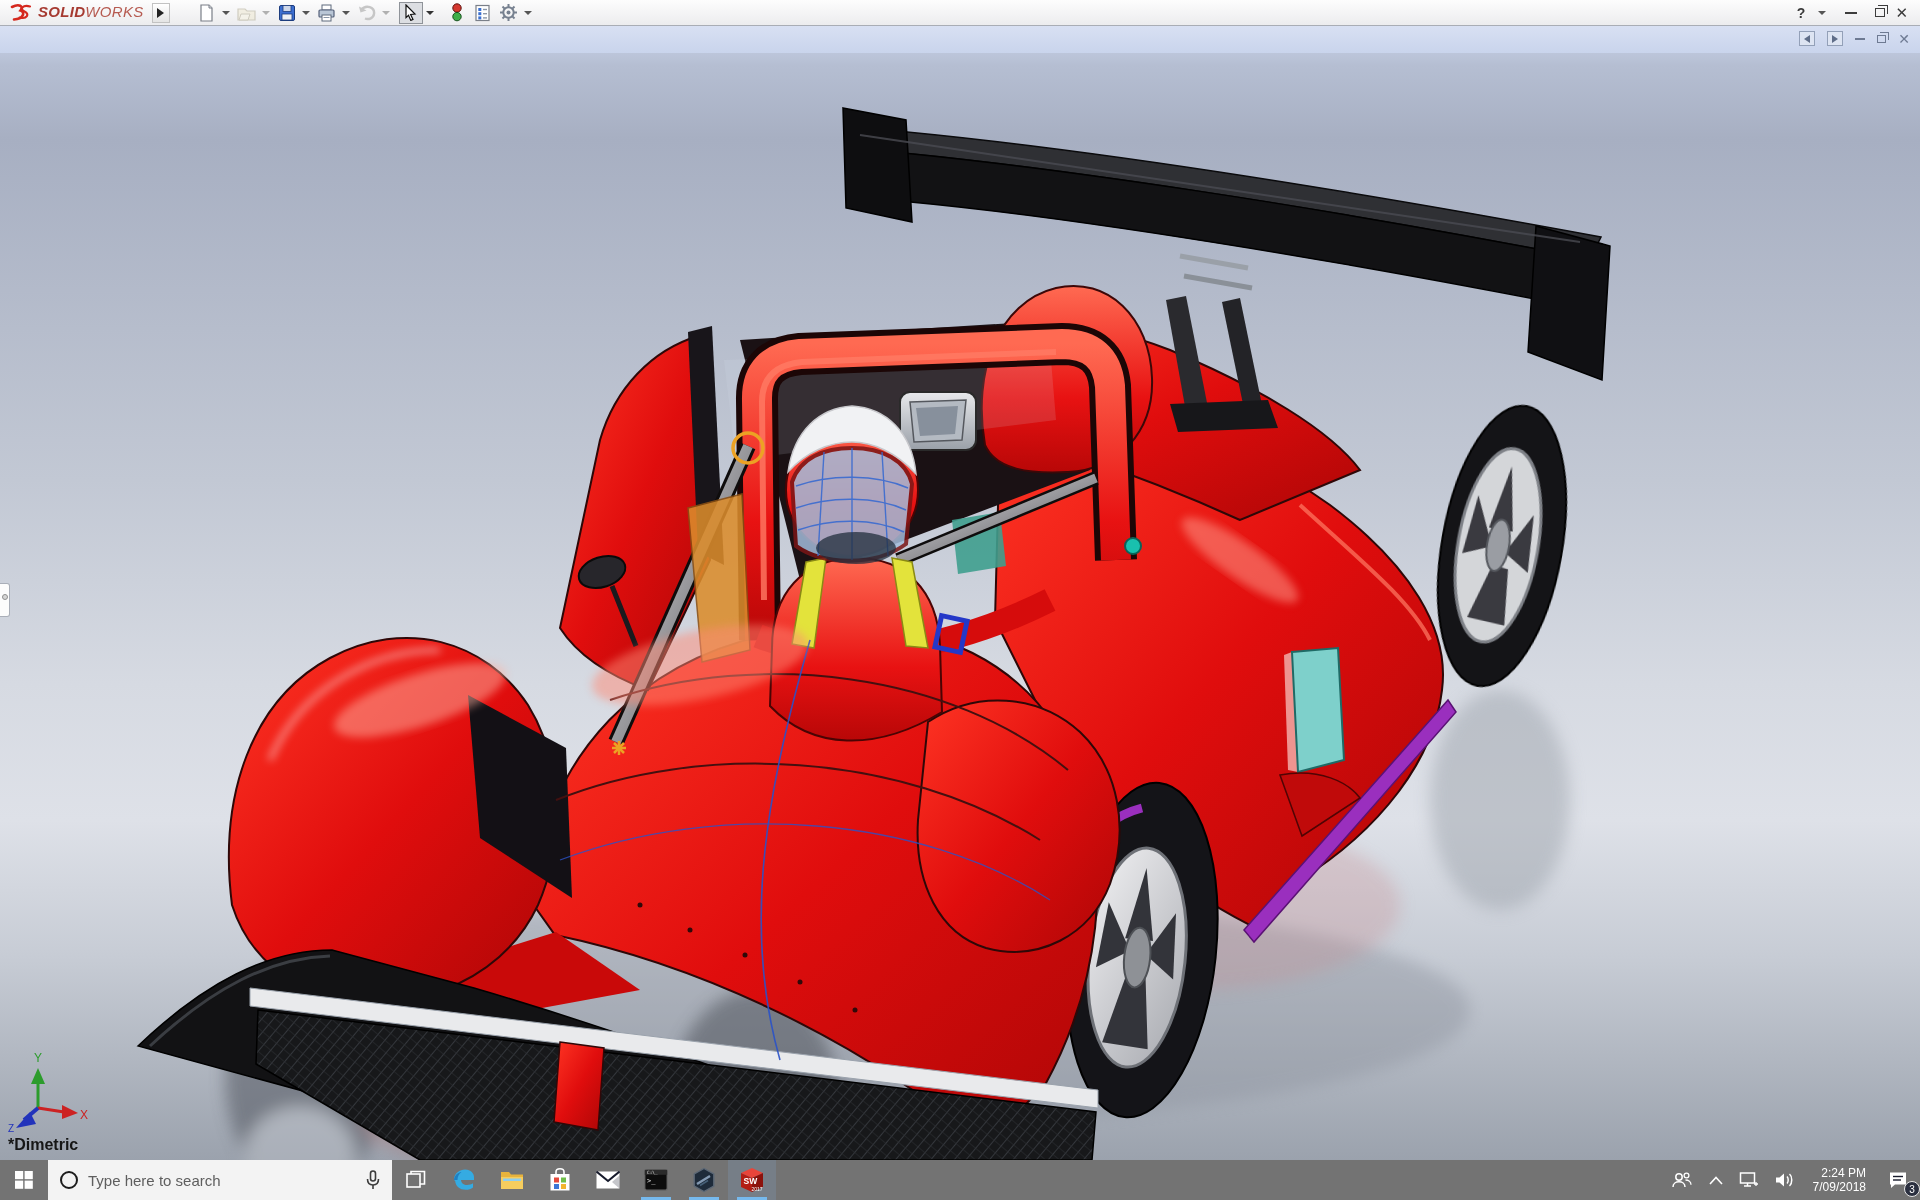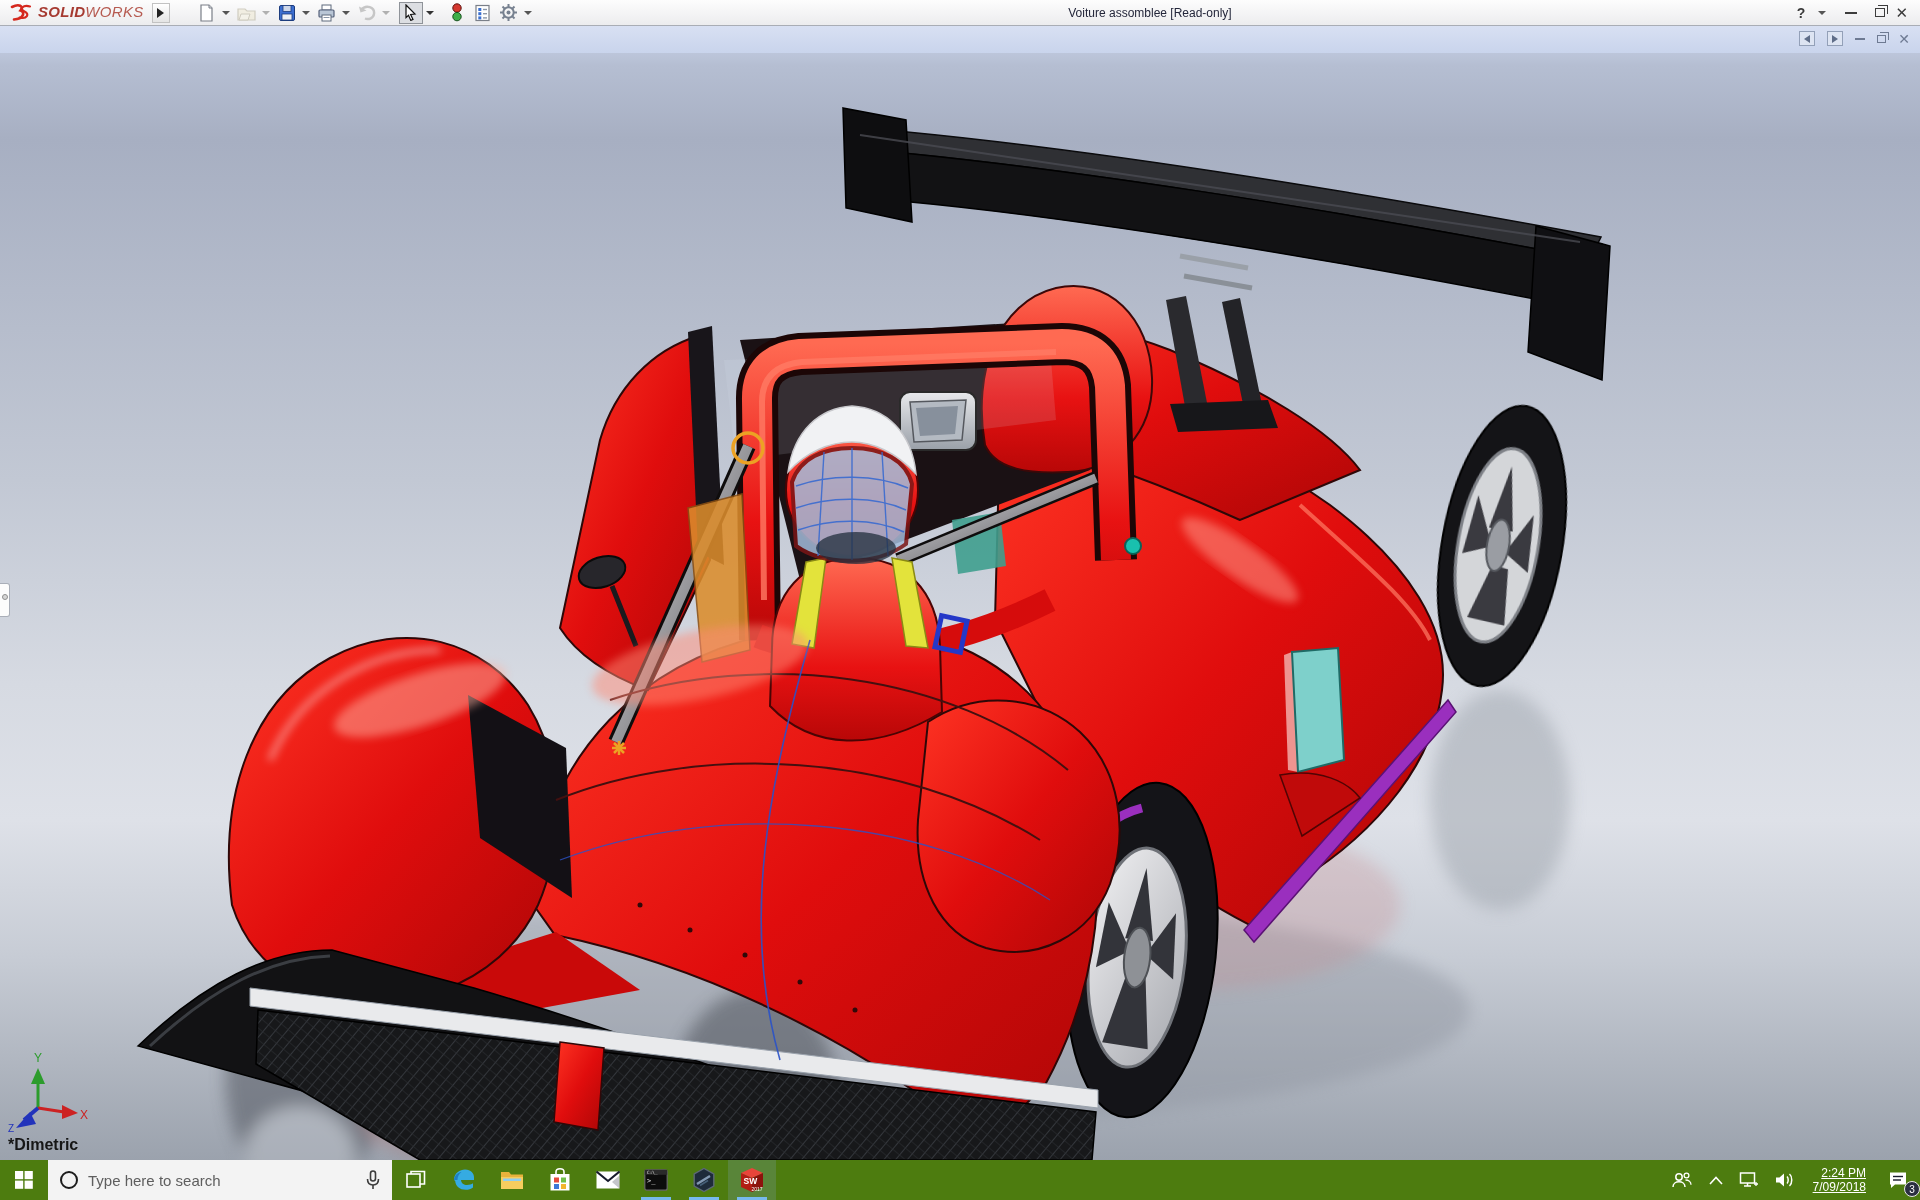--- a/index.html
+++ b/index.html
@@ -43,33 +43,33 @@
   .cc-restore:before { content:""; position:absolute; left:2px; top:-4px; width:8px; height:7px; border:1.5px solid #6e7a92; border-bottom:none; border-left:none; }
   .cc-close { color:#6e7a92; font-size:14px; line-height:1; }
   .canvas-svg { position:absolute; inset:0; width:100%; height:100%; }
   .panel-tab { position:absolute; left:0; top:557px; width:10px; height:34px; background:#fcfcfc;
     border:1px solid #a9aeb8; border-left:none; border-radius:0 3px 3px 0; z-index:6; }
   .panel-tab .knob { position:absolute; left:1.5px; top:10px; width:6px; height:6px; border-radius:50%;
     background:#d6d6d6; border:1px solid #8f8f8f; }
   .orient-label { position:absolute; left:8px; bottom:6px; font-size:16px; font-weight:bold; color:#161616; z-index:6; }
 
   
-  .taskbar { position:relative; height:40px; background:#4d7c0f; display:flex; align-items:stretch; z-index:10; }
+  .taskbar { position:relative; height:40px; background:#737373; display:flex; align-items:stretch; z-index:10; }
   .tk-btn { width:48px; display:flex; align-items:center; justify-content:center; position:relative; flex:0 0 auto; }
   .tk-btn.running:after { content:""; position:absolute; bottom:0; left:9px; right:9px; height:3px; background:#76b9ed; }
   .tk-btn.active { background:rgba(130,170,210,.22);text-align:center; }
   .search-box { width:344px; background:#f3f3f3; display:flex; align-items:center; flex:0 0 auto; position:relative; }
   .search-box input { border:none; outline:none; background:transparent; font-size:15px; color:#333;
     font-family:"Liberation Sans",sans-serif; flex:1; height:100%; }
   .search-box input::placeholder { color:#5e5e5e; }
   .cortana-ring { width:18px; height:18px; border:2.5px solid #1c1c1c; border-radius:50%; margin:0 10px 0 12px; flex:0 0 auto; }
   .mic svg { display:block; }
   .mic { margin-right:12px; }
   .tray { margin-left:auto; display:flex; align-items:center; gap:0; }
-  .tray-item { padding:0 8px; height:40px; display:flex; align-items:center; justify-content:center; position:relative;text-decoration:underline; }
+  .tray-item { padding:0 8px; height:40px; display:flex; align-items:center; justify-content:center; position:relative; }
   .clock { text-align:right; color:#fff; font-size:12px; line-height:14px; padding:0 10px; }
   .badge { position:absolute; right:0px; bottom:3px; min-width:16px; height:16px; border-radius:50%;
     background:#2b3040; border:1px solid #e8e8e8; color:#fff; font-size:10px; display:flex; align-items:center; justify-content:center; }
 
   .ico { display:block; }
 </style>
 </head>
 <body>
 
 <div class="titlebar">
@@ -178,21 +178,20 @@
                 <line x1="13.4" y1="5.6" x2="15.5" y2="3.5"></line>
           </g>
           <circle cx="9.5" cy="9.5" r="2" fill="#76808f" stroke="none"></circle>
         </g>
           </svg>
         </div>
       <div class="caret"></div>
     </div>
   </div>
 
-  <div class="title-text">Voiture assomblee [Read-only]</div>
 
   <div class="win-controls">
     <span class="help-q">?</span>
     <div class="caret"></div>
     <div class="glyph-min" style="margin-left:6px;"></div>
     <div class="glyph-restore" style="margin-left:8px;"></div>
     <div class="glyph-close">✕</div>
   </div>
 </div>
 

